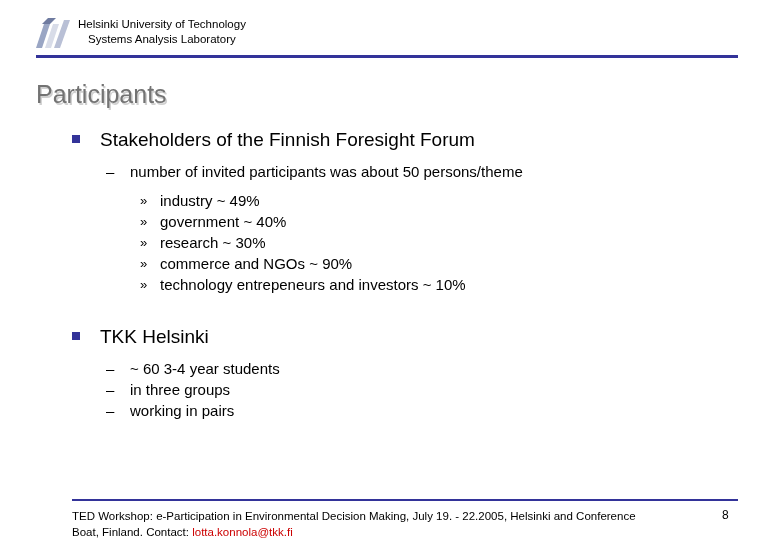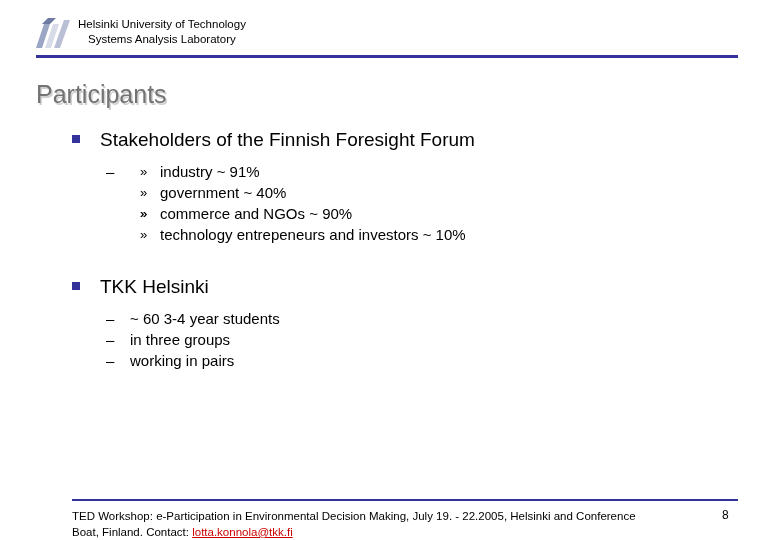--- a/index.html
+++ b/index.html
@@ -132,21 +132,20 @@
     position: absolute;
     left: 72px;
     top: 508px;
     width: 646px;
     font-size: 11.5px;
     line-height: 16px;
     color: #000000;
   }
   .footer-link {
     color: #cc0000;
-    text-decoration: underline;
   }
   .slide-number {
     position: absolute;
     left: 722px;
     top: 508px;
     font-size: 12px;
     color: #000000;
   }
 </style>
 </head>
@@ -172,32 +171,34 @@
 
 <div class="body-area">
 
   <div class="lvl1">
     <span class="bullet"></span>
     <span>Stakeholders of the Finnish Foresight Forum</span>
   </div>
 
   <div class="lvl2 gap-lvl2">
     <span class="bullet">–</span>
+    <span>number of invited participants was about 50 persons/theme</span>
   </div>
 
   <div class="lvl3 gap-lvl3">
     <span class="bullet">»</span>
-    <span>industry ~ 91%</span>
+    <span>industry ~ 49%</span>
   </div>
   <div class="lvl3">
     <span class="bullet">»</span>
     <span>government ~ 40%</span>
   </div>
   <div class="lvl3">
     <span class="bullet">»</span>
+    <span>research ~ 30%</span>
   </div>
   <div class="lvl3">
     <span class="bullet">»</span>
     <span>commerce and NGOs ~ 90%</span>
   </div>
   <div class="lvl3">
     <span class="bullet">»</span>
     <span>technology entrepeneurs and investors ~ 10%</span>
   </div>
 

